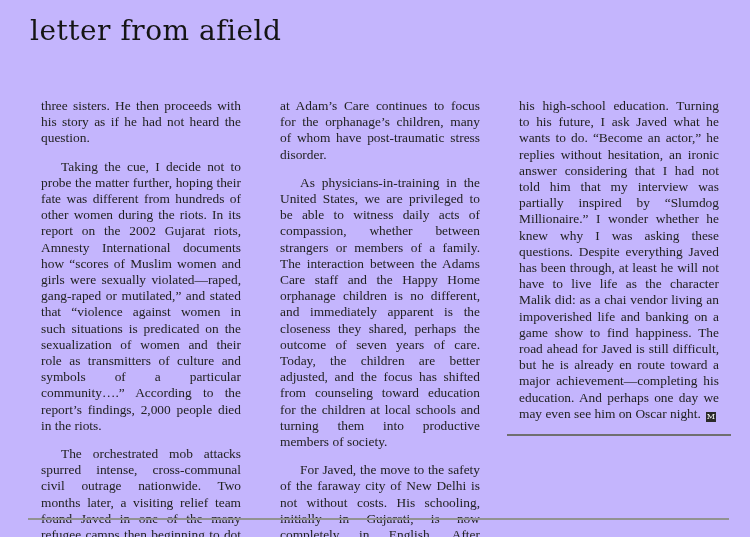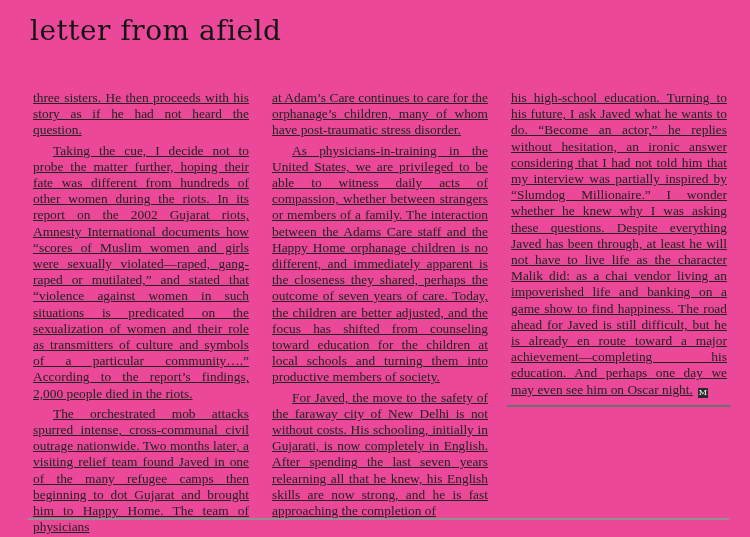--- a/index.html
+++ b/index.html
@@ -4,21 +4,21 @@
 <style>
   html, body {
     margin: 0;
     padding: 0;
     background: #ffffff;
   }
   .page {
     position: relative;
     width: 750px;
     height: 537px;
-    background: #ec4899;
+    background: #c4b5fd;
     font-family: "Liberation Serif", serif;
     color: #1f1f1f;
     overflow: hidden;
   }
   .title {
     position: absolute;
     left: 30px;
     top: 14px;
     margin: 0;
     font-size: 28px;
@@ -33,26 +33,25 @@
     top: 86px;
     width: 702px;
     display: flex;
     gap: 15px;
   }
   .col {
     width: 224px;
     flex: 0 0 224px;
   }
   .col p {
-    margin: 4px;
+    margin: 12px;
     font-size: 13.4px;
     line-height: 16.2px;
     text-align: justify;
     color: #222222;
-    text-decoration: underline;
   }
   .col p.ind {
     text-indent: 20px;
   }
   .endmark {
     display: inline-block;
     width: 10px;
     height: 10px;
     margin-left: 5px;
     background: #2a2a2a;
@@ -91,21 +90,21 @@
 
   <div class="columns">
 
     <div class="col">
       <p>three sisters. He then proceeds with his story as if he had not heard the question.</p>
       <p class="ind">Taking the cue, I decide not to probe the matter further, hoping their fate was different from hundreds of other women during the riots. In its report on the 2002 Gujarat riots, Amnesty International documents how “scores of Muslim women and girls were sexually violated—raped, gang-raped or mutilated,” and stated that “violence against women in such situations is predicated on the sexualization of women and their role as transmitters of culture and symbols of a particular community….” According to the report’s findings, 2,000 people died in the riots.</p>
       <p class="ind">The orchestrated mob attacks spurred intense, cross-communal civil outrage nationwide. Two months later, a visiting relief team found Javed in one of the many refugee camps then beginning to dot Gujarat and brought him to Happy Home. The team of physicians</p>
     </div>
 
     <div class="col">
-      <p>at Adam’s Care continues to care for the orphanage’s children, many of whom have post-traumatic stress disorder.</p>
+      <p>at Adam’s Care continues to focus for the orphanage’s children, many of whom have post-traumatic stress disorder.</p>
       <p class="ind">As physicians-in-training in the United States, we are privileged to be able to witness daily acts of compassion, whether between strangers or members of a family. The interaction between the Adams Care staff and the Happy Home orphanage children is no different, and immediately apparent is the closeness they shared, perhaps the outcome of seven years of care. Today, the children are better adjusted, and the focus has shifted from counseling toward education for the children at local schools and turning them into productive members of society.</p>
       <p class="ind">For Javed, the move to the safety of the faraway city of New Delhi is not without costs. His schooling, initially in Gujarati, is now completely in English. After spending the last seven years relearning all that he knew, his English skills are now strong, and he is fast approaching the completion of</p>
     </div>
 
     <div class="col">
       <p><span>his high-school education. Turning to his future, I ask Javed what he wants to do. “Become an actor,” he replies without hesitation, an ironic answer considering that I had not told him that my interview was partially inspired by “Slumdog Millionaire.” I wonder whether he knew why I was asking these questions. Despite everything Javed has been through, at least he will not have to live life as the character Malik did: as a chai vendor living an impoverished life and banking on a game show to find happiness. The road ahead for Javed is still difficult, but he is already en route toward a major achievement—completing his education. And perhaps one day we may even see him on Oscar night.</span><span class="endmark">M</span></p>
       <div class="bio-rule"></div>
     </div>
 
   </div>

